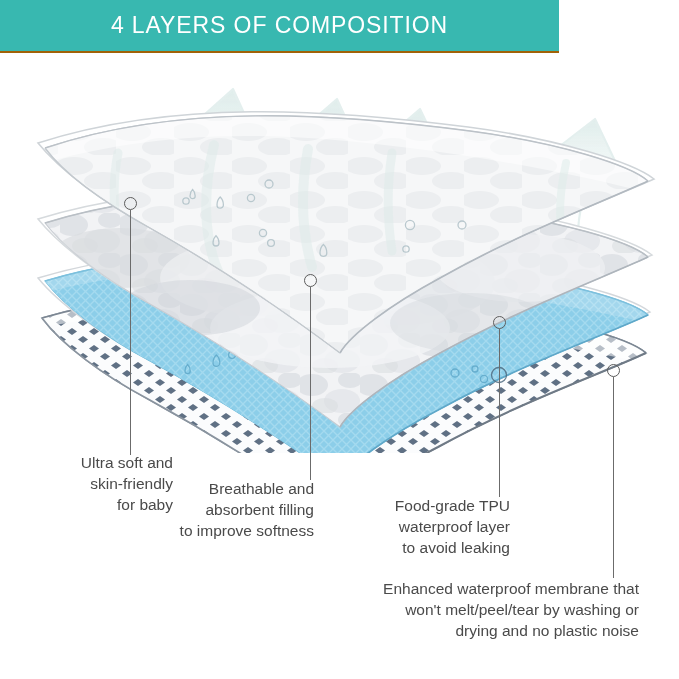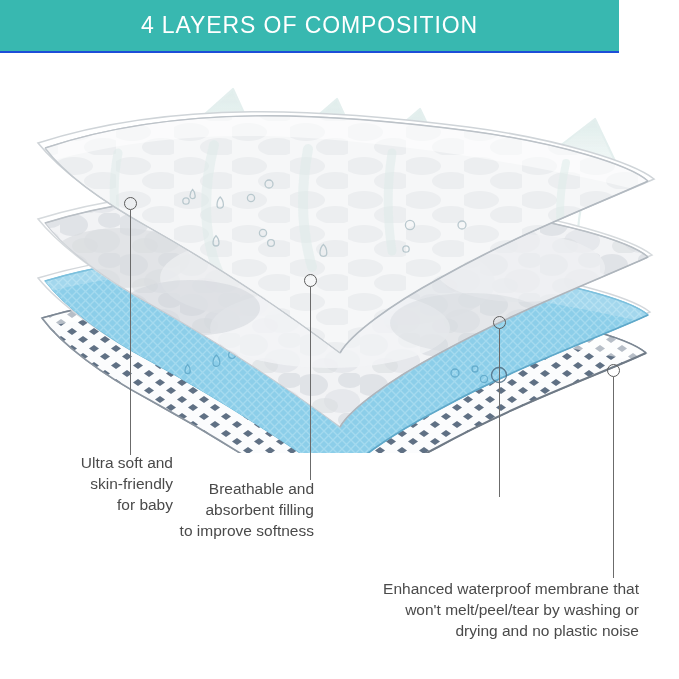--- a/index.html
+++ b/index.html
@@ -18,24 +18,24 @@
     width: 679px;
     height: 679px;
     background: #ffffff;
   }
 
   
   #header-bar {
     position: absolute;
     left: 0;
     top: 0;
-    width: 619px;
+    width: 559px;
     height: 53px;
     background: #38b8b0;
-    border-bottom: 2px solid #1d4ed8;
+    border-bottom: 2px solid #a16207;
     box-sizing: border-box;
     display: flex;
     align-items: center;
     justify-content: center;
   }
   #header-title {
     color: #ffffff;
     font-size: 23px;
     letter-spacing: 0.9px;
     font-weight: 400;
@@ -262,18 +262,21 @@
   <div class="callout-line" style="left:613px; top:377px; height:201px;"></div>
 
   <div class="caption" style="left:0px; top:452px; width:141px;margin-left:32px;">Ultra soft and
 skin-friendly
 for baby</div>
 
   <div class="caption" style="left:155px; top:478px; width:159px;">Breathable and
 absorbent filling
 to improve softness</div>
 
+  <div class="caption" style="left:360px; top:495px; width:150px;">Food-grade TPU
+waterproof layer
+to avoid leaking</div>
 
   <div class="caption" style="left:312px; top:578px; width:327px;">Enhanced waterproof membrane that
 won't melt/peel/tear by washing or
 drying and no plastic noise</div>
 
 </div>
 
 </body></html>

